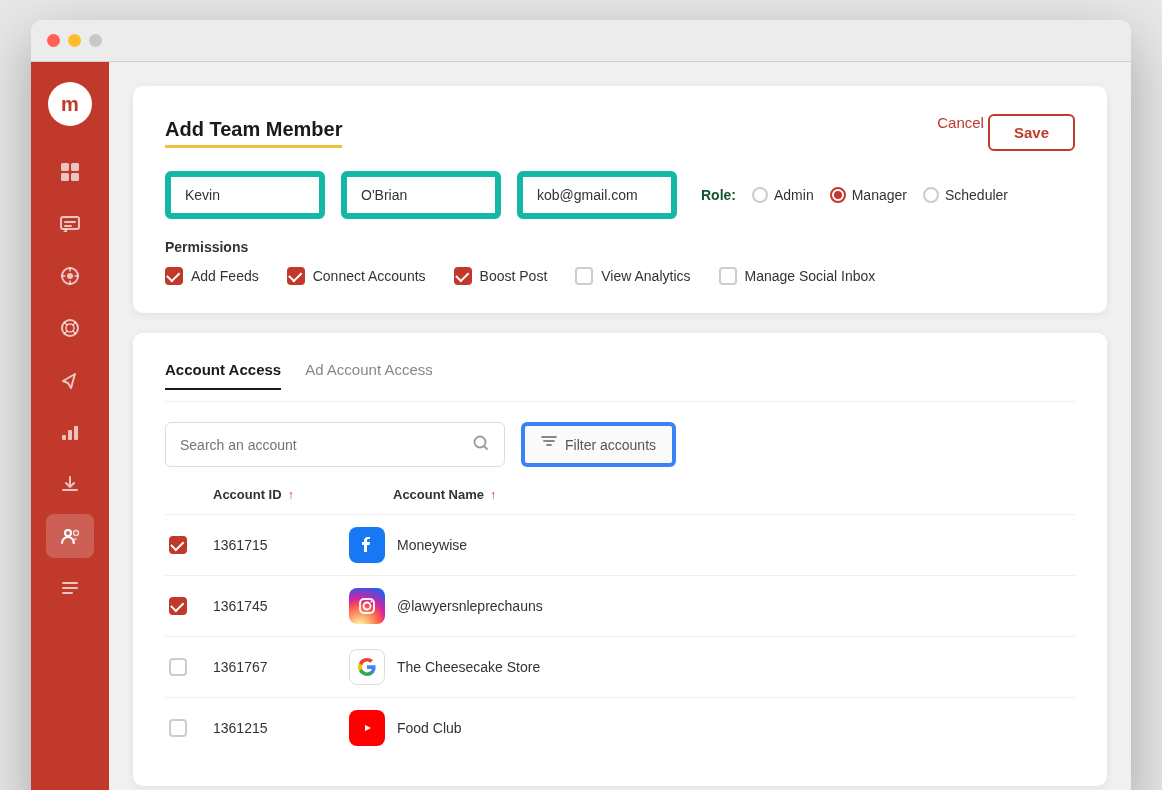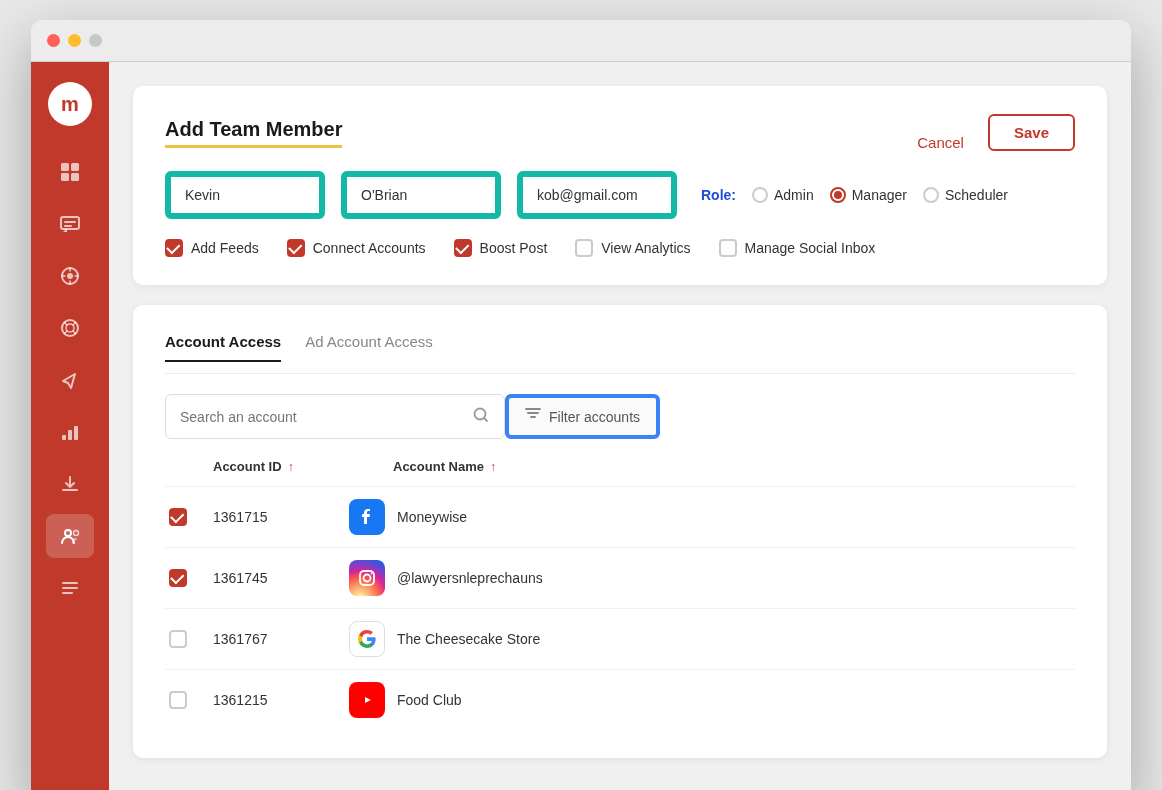--- a/index.html
+++ b/index.html
@@ -97,22 +97,22 @@
     }
     .form-title {
       font-size: 20px;
       font-weight: 700;
       color: #1a1a1a;
       border-bottom: 3px solid #f0c040;
       padding-bottom: 4px;
     }
     .header-actions {
       display: flex;
-      align-items: flex-end;
-      gap: 24px;
+      align-items: flex-start;
+      gap: 4px;
     }
     .btn-cancel {
       background: none;
       border: none;
       color: #c0392b;
       font-size: 15px;
       cursor: pointer;
       font-weight: 500;
     }
     .btn-save {
@@ -142,21 +142,21 @@
     }
     .role-section {
       display: flex;
       align-items: center;
       gap: 16px;
       margin-left: 8px;
     }
     .role-label {
       font-size: 14px;
       font-weight: 600;
-      color: #1d4ed8;
+      color: #14532d;
     }
     .radio-group {
       display: flex;
       align-items: center;
       gap: 16px;
     }
     .radio-item {
       display: flex;
       align-items: center;
       gap: 6px;
@@ -243,21 +243,21 @@
       border-bottom: 2px solid transparent;
       margin-bottom: -1px;
     }
     .tab.active {
       color: #1a1a1a;
       font-weight: 700;
       border-bottom: 2px solid #1a1a1a;
     }
     .search-filter-row {
       display: flex;
-      gap: 0;
+      gap: 16px;
       margin-bottom: 20px;
     }
     .search-box {
       display: flex;
       align-items: center;
       border: 1px solid #ddd;
       border-radius: 6px;
       padding: 10px 14px;
       gap: 8px;
       flex: 1;
@@ -492,20 +492,21 @@
               </label>
               <label class="radio-item">
                 <div class="radio-circle"></div>
                 <span>Scheduler</span>
               </label>
             </div>
           </div>
         </div>
 
         <div class="permissions-section">
+          <div class="permissions-label">Permissions</div>
           <div class="permissions-list">
             <label class="perm-item">
               <div class="checkbox checked"></div>
               <span>Add Feeds</span>
             </label>
             <label class="perm-item">
               <div class="checkbox checked"></div>
               <span>Connect Accounts</span>
             </label>
             <label class="perm-item">

